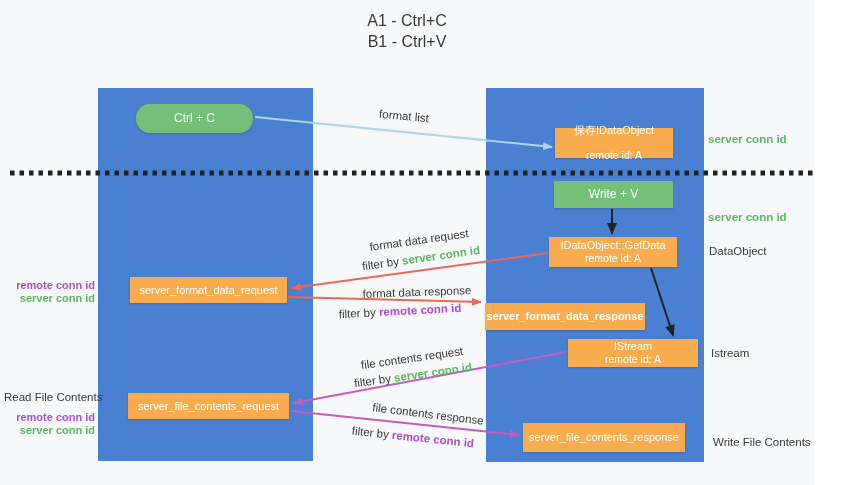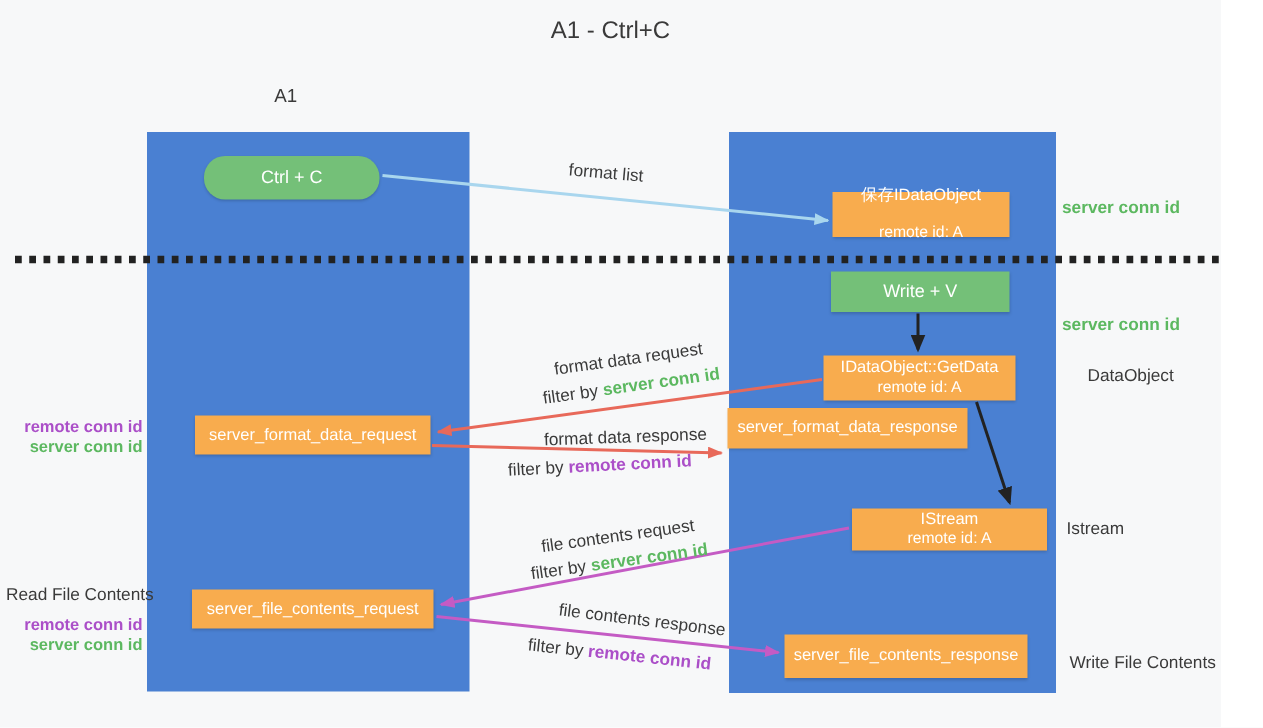--- a/index.html
+++ b/index.html
@@ -55,24 +55,24 @@
   .left-group .purple{color:var(--accent-purple);font-weight:bold;}
   .left-group .green{color:var(--accent-green);font-weight:bold;}
 </style>
 </head>
 <body>
 
 <div class="stage">
 
   <div class="abs title">
     <div>A1 - Ctrl+C</div>
+    <div>B1 - Ctrl+V</div>
   </div>
 
   <div class="abs col-header" style="left:128px;top:57px;width:125px;">
-    <div>A1</div>
   </div>
 
   <div class="abs column" style="left:98px;top:88px;width:215px;height:373px;"></div>
   <div class="abs column" style="left:486px;top:88px;width:218px;height:374px;"></div>
 
   <div class="abs node green" style="left:136px;top:104px;width:117px;height:29px;border-radius:14px;">
     <span>Ctrl + C</span>
   </div>
 
   <div class="abs node orange" style="left:555px;top:128px;width:118px;height:30px;gap:12px;">
@@ -86,21 +86,21 @@
 
   <div class="abs node orange" style="left:549px;top:237px;width:128px;height:30px;">
     <span>IDataObject::GetData</span>
     <span class="l2">remote id: A</span>
   </div>
 
   <div class="abs node orange" style="left:130px;top:277px;width:157px;height:26px;">
     <span>server_format_data_request</span>
   </div>
 
-  <div class="abs node orange" style="left:485px;top:272px;width:160px;height:27px;">
+  <div class="abs node orange" style="left:485px;top:303px;width:160px;height:27px;font-weight:bold;">
     <span>server_format_data_response</span>
   </div>
 
   <div class="abs node orange" style="left:568px;top:339px;width:130px;height:28px;">
     <span>IStream</span>
     <span class="l2">remote id: A</span>
   </div>
 
   <div class="abs node orange" style="left:523px;top:423px;width:162px;height:29px;">
     <span>server_file_contents_response</span>
@@ -170,21 +170,21 @@
 
   <div class="abs flow-label" style="left:428px;top:414px;transform:translate(-50%,-50%) rotate(7deg);">
     <span>file contents response</span>
   </div>
   <div class="abs flow-label" style="left:413px;top:437px;transform:translate(-50%,-50%) rotate(6deg);">
     <span>filter by </span><span class="purple-id">remote conn id</span>
   </div>
 
   <div class="abs side-label green" style="left:708px;top:133px;">server conn id</div>
   <div class="abs side-label green" style="left:708px;top:211px;">server conn id</div>
-  <div class="abs side-label" style="left:725px;top:245px;">DataObject</div>
+  <div class="abs side-label" style="left:709px;top:245px;">DataObject</div>
   <div class="abs side-label" style="left:711px;top:347px;">Istream</div>
   <div class="abs side-label" style="left:713px;top:436px;text-align:center;">Write File Contents</div>
 
   <div class="abs left-group" style="left:6px;top:279px;width:89px;">
     <div class="purple">remote conn id</div>
     <div class="green">server conn id</div>
   </div>
 
   <div class="abs left-group" style="left:4px;top:391px;width:91px;">
     <div class="plain">Read File Contents</div>

